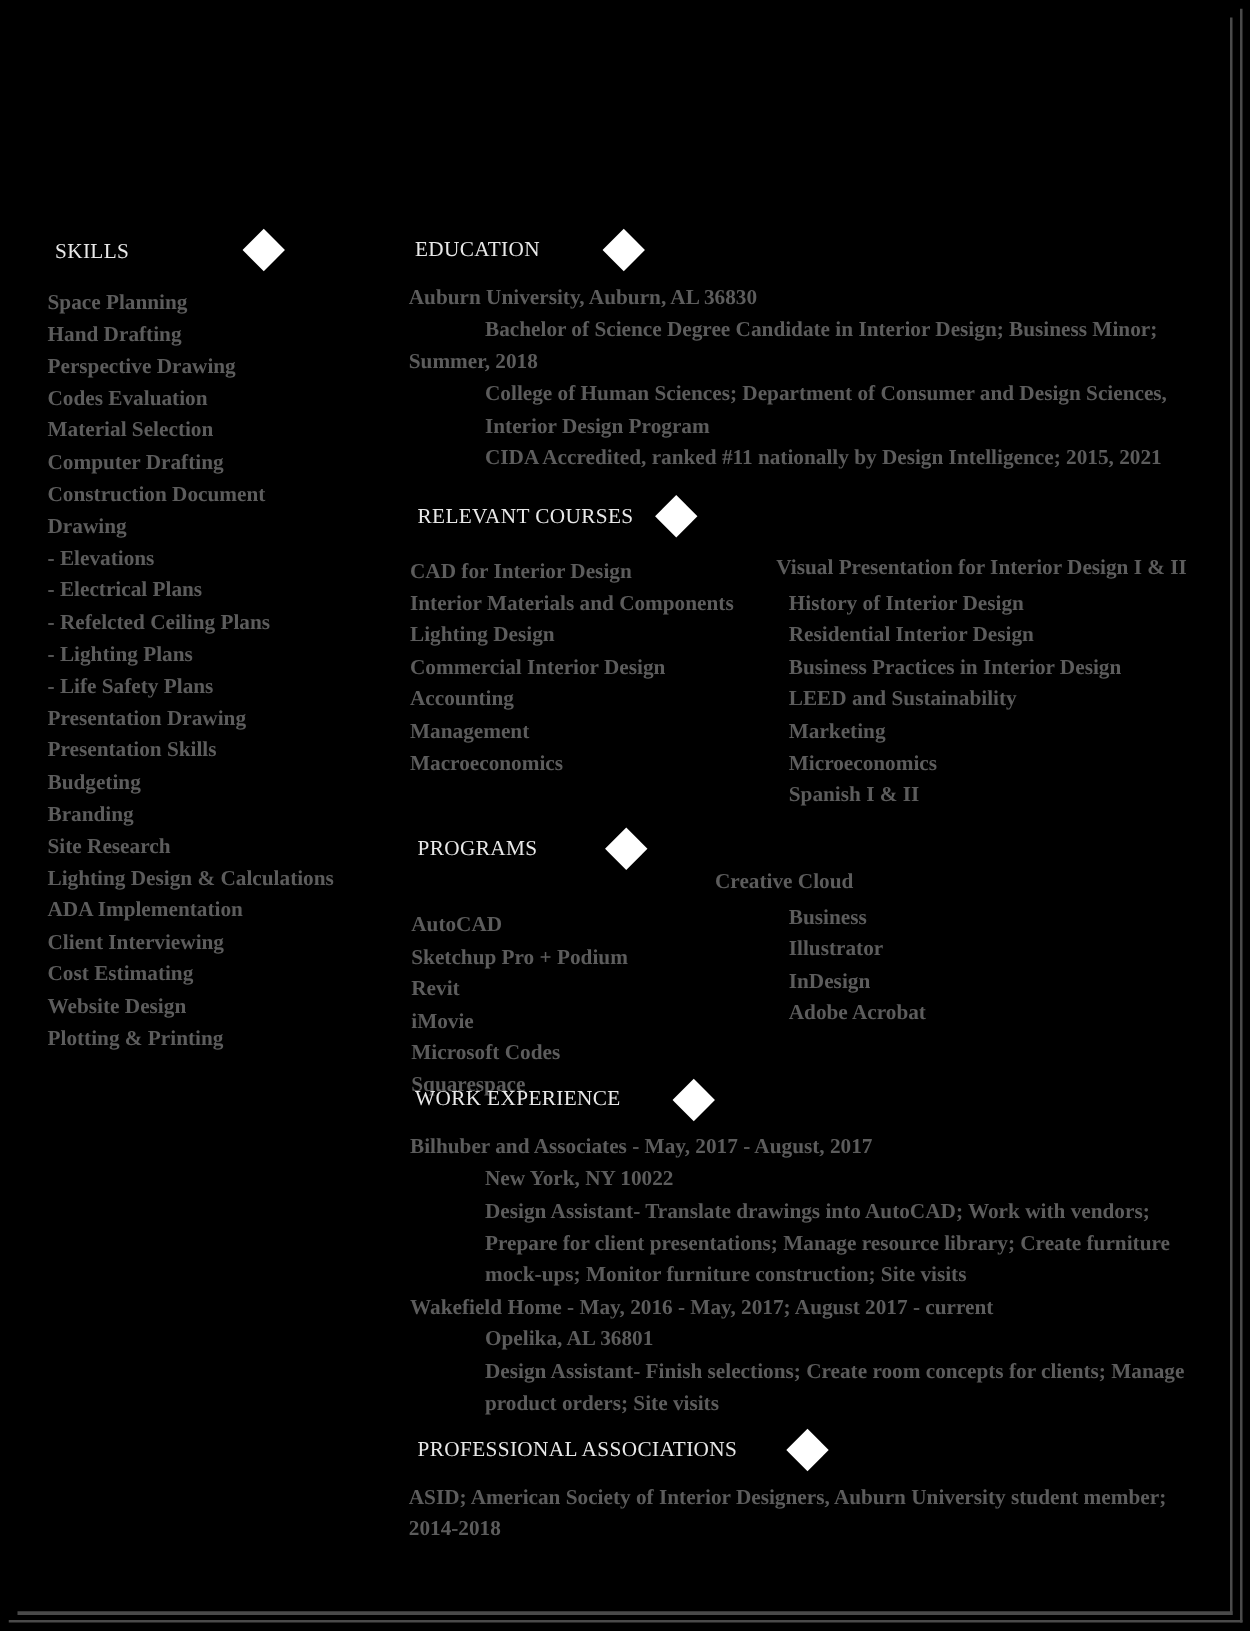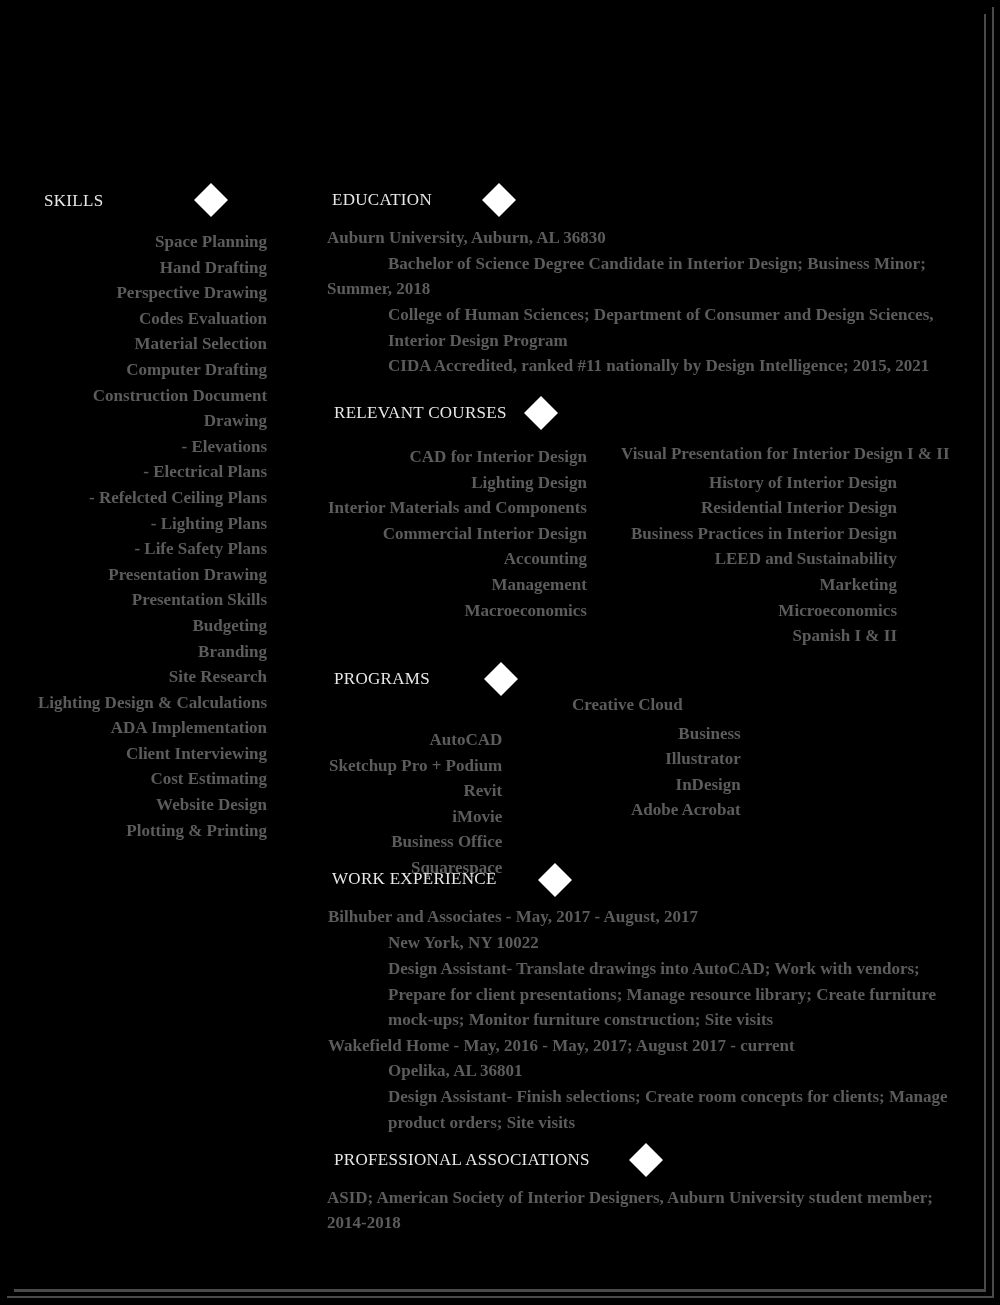--- a/index.html
+++ b/index.html
@@ -2,21 +2,21 @@
 <html><head>
 <meta charset="utf-8">
 <style>
   html, body { margin:0; padding:0; background:#000; }
   body { width:1000px; height:1305px; position:relative; overflow:hidden;
          font-family:"Liberation Serif","DejaVu Serif",serif; }
   .frame-line { position:absolute; background:#4a4a4a; }
   .heading { position:absolute; color:#e8e8e8; font-size:17px; letter-spacing:0.3px; white-space:nowrap; }
   .diamond { position:absolute; width:24px; height:24px; background:#fff; transform:rotate(45deg); }
   .txt { position:absolute; color:#5c5c5c; font-size:17px; font-weight:bold; white-space:nowrap; }
-  .list { position:absolute; margin:0; padding:0; list-style:none;text-align:right; }
+  .list { position:absolute; margin:0; padding:0; list-style:none; }
   .list li { color:#5c5c5c; font-size:17px; font-weight:bold; height:25.6px; line-height:25.6px; white-space:nowrap; }
 </style>
 </head>
 <body>
 
 <div class="frame-line" style="left:984px; top:14px; width:2px; height:1278px;"></div>
 <div class="frame-line" style="left:14px; top:1289px; width:972px; height:3px;"></div>
 <div class="frame-line" style="left:992px; top:7px; width:2px; height:1291px;"></div>
 <div class="frame-line" style="left:7px; top:1296px; width:987px; height:2px;"></div>
 
@@ -60,22 +60,22 @@
   <div class="txt" style="left:388px; top:305px;">College of Human Sciences; Department of Consumer and Design Sciences,</div>
   <div class="txt" style="left:388px; top:331px;">Interior Design Program</div>
   <div class="txt" style="left:388px; top:356px;">CIDA Accredited, ranked #11 nationally by Design Intelligence; 2015, 2021</div>
 </section>
 
 <section>
   <div class="heading" style="left:334px; top:403px;">RELEVANT COURSES</div>
   <div class="diamond" style="left:529px; top:401px;"></div>
   <ul class="list" style="left:328px; top:444px;">
     <li>CAD for Interior Design</li>
+    <li>Interior Materials and Components</li>
     <li>Lighting Design</li>
-    <li>Interior Materials and Components</li>
     <li>Commercial Interior Design</li>
     <li>Accounting</li>
     <li>Management</li>
     <li>Macroeconomics</li>
   </ul>
   <div class="txt" style="left:621px; top:444px;">Visual Presentation for Interior Design I &amp; II</div>
   <ul class="list" style="left:631px; top:469.6px;">
     <li>History of Interior Design</li>
     <li>Residential Interior Design</li>
     <li>Business Practices in Interior Design</li>
@@ -87,21 +87,21 @@
 </section>
 
 <section>
   <div class="heading" style="left:334px; top:669px;">PROGRAMS</div>
   <div class="diamond" style="left:489px; top:667px;"></div>
   <ul class="list" style="left:329px; top:727px;">
     <li>AutoCAD</li>
     <li>Sketchup Pro + Podium</li>
     <li>Revit</li>
     <li>iMovie</li>
-    <li>Business Office</li>
+    <li>Microsoft Codes</li>
     <li>Squarespace</li>
   </ul>
   <div class="txt" style="left:572px; top:695px;">Creative Cloud</div>
   <ul class="list" style="left:631px; top:720.6px;">
     <li>Business</li>
     <li>Illustrator</li>
     <li>InDesign</li>
     <li>Adobe Acrobat</li>
   </ul>
 </section>

